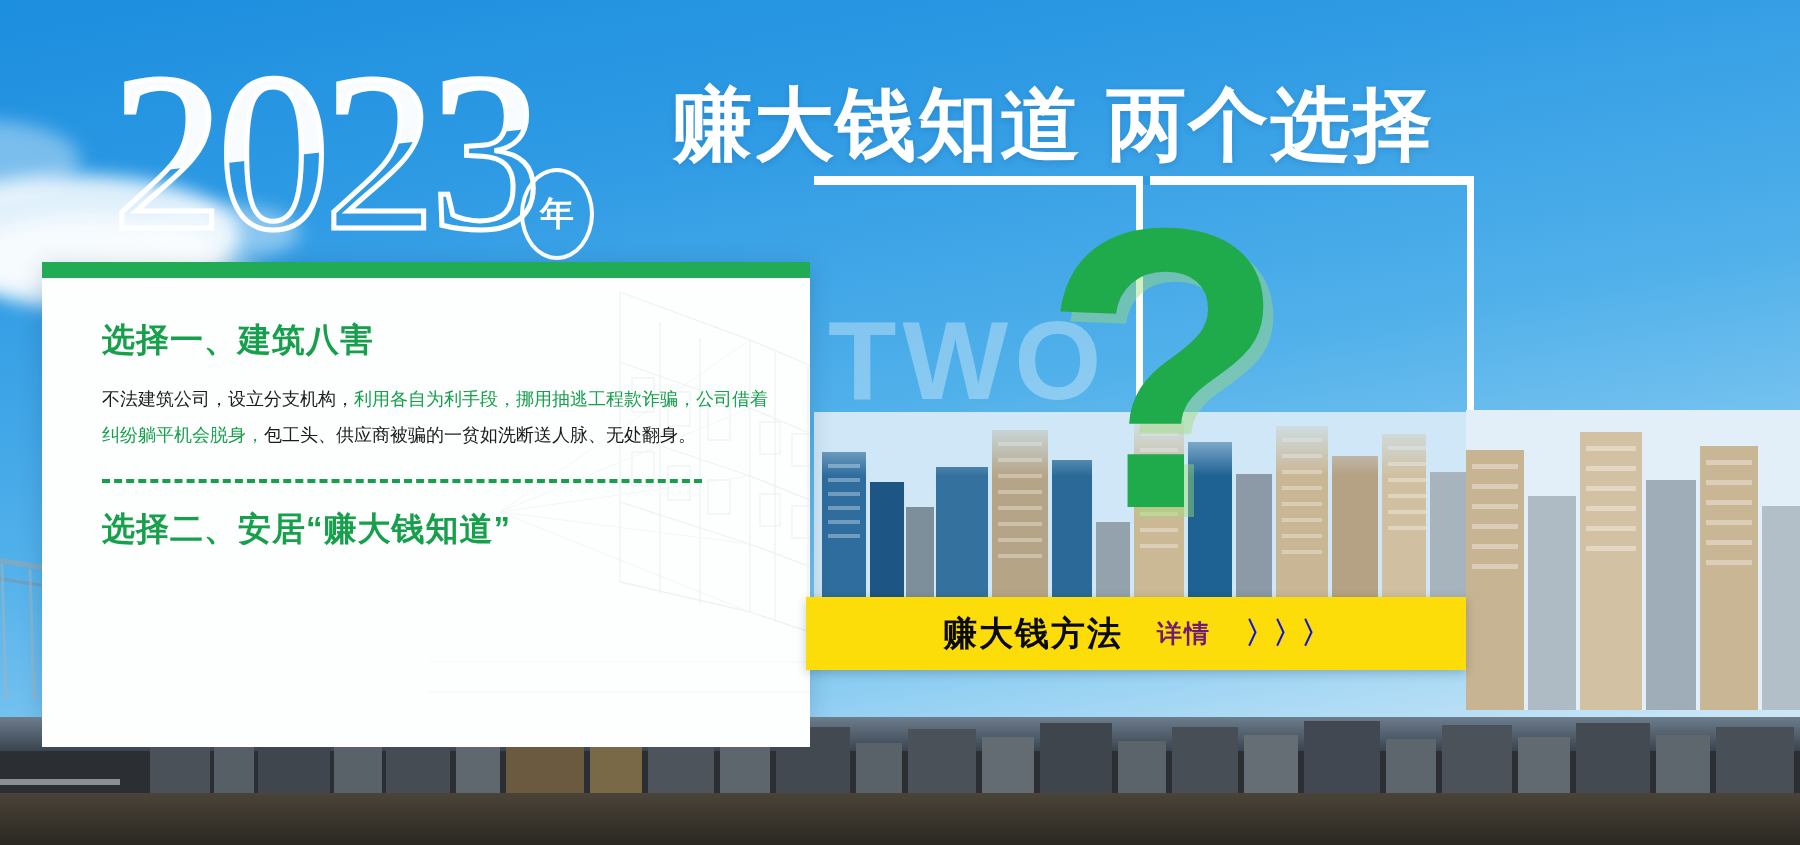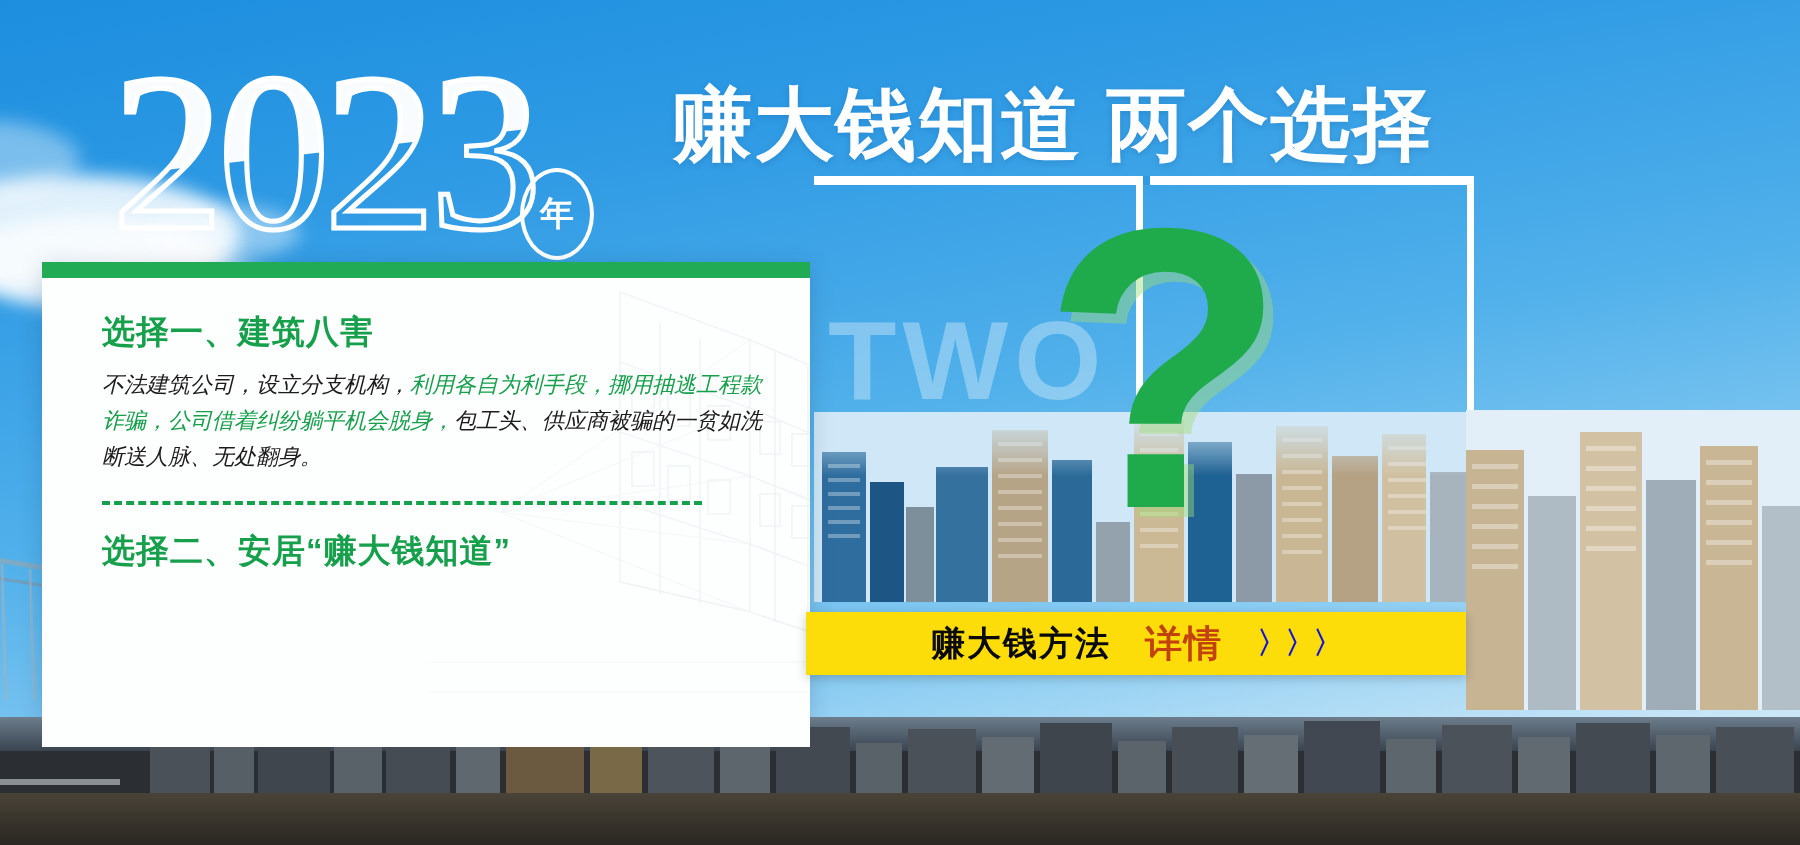--- a/index.html
+++ b/index.html
@@ -38,26 +38,26 @@
   #headline { position:absolute; left:672px; top:72px; color:#fff;
     font-size:80px; font-weight:700; letter-spacing:2px; white-space:nowrap;
     text-shadow:0 2px 6px rgba(0,60,120,.18); }
 
   
   #card { position:absolute; left:42px; top:262px; width:768px; height:458px;
     background:#fdfefe; box-shadow:0 4px 22px rgba(0,40,80,.18); overflow:hidden; }
   #card-topbar { position:absolute; left:0; top:0; width:100%; height:16px; background:#22ab55; }
   #card-blueprint { position:absolute; right:-40px; top:20px; width:430px; height:440px;
     opacity:.5; pointer-events:none; }
-  #card-body { position:absolute; left:60px; top:48px; right:30px; }
+  #card-body { position:absolute; left:60px; top:56px; right:30px; }
 
   .sec-title { color:#17a04c; font-size:33px; font-weight:700; letter-spacing:1px;
     white-space:nowrap; }
-  .sec-para { margin-top:12px; font-size:22px; line-height:36px; color:#1b1b1b;
-    max-width:690px;font-style:italic; }
+  .sec-para { margin-top:18px; font-size:18px; line-height:36px; color:#1b1b1b;
+    max-width:690px; }
   .sec-para .g { color:#17a04c; }
   #divider { margin:26px 0 24px 0; height:0; border-top:4px dashed #17a04c; width:600px; }
 
   
   #right-panel { position:absolute; left:814px; top:176px; width:660px; height:496px; }
   #rp-toprule { position:absolute; left:0; top:0; width:660px; height:9px; background:#fff; }
   #rp-gap { position:absolute; left:324px; top:0; width:12px; height:9px; background:#2e9ae4; }
   #rp-leftrule { position:absolute; left:322px; top:0; width:7px; height:420px; background:#fff; }
   #rp-rightedge { position:absolute; left:653px; top:0; width:7px; height:480px; background:#fff; }
 
@@ -77,25 +77,25 @@
   #city { position:absolute; left:0; top:236px; width:660px; height:190px;
     overflow:hidden; }
   #city-haze { position:absolute; left:0; top:0; width:100%; height:64px;
     background:linear-gradient(180deg,#cfe7f6 0%,rgba(207,231,246,0) 100%); }
 
   
   #city-right { position:absolute; left:1466px; top:410px; width:334px; height:300px;
     overflow:hidden; }
 
   
-  #cta { position:absolute; left:806px; top:612px; width:660px; height:63px;
+  #cta { position:absolute; left:806px; top:597px; width:660px; height:73px;
     background:#fcdd09; display:flex; align-items:center; justify-content:center;
     gap:34px; box-shadow:0 3px 10px rgba(0,0,0,.2); }
   #cta-main { color:#0a0a0a; font-size:34px; font-weight:700; letter-spacing:2px; }
-  #cta-link { color:#c2410c; font-size:37px; font-weight:700; letter-spacing:2px; }
+  #cta-link { color:#701a75; font-size:25px; font-weight:700; letter-spacing:2px; }
   #cta-arrows { color:#1414d8; font-size:30px; font-weight:700; letter-spacing:-2px; }
 
   
   #bottom-band { position:absolute; left:0; bottom:0; width:1800px; height:128px;
     overflow:hidden; background:#2b2f33; }
   #bb-sky { position:absolute; left:0; top:0; width:100%; height:34px;
     background:linear-gradient(180deg,#6d7d8c,#3a4450); }
   #bb-water { position:absolute; left:0; bottom:0; width:100%; height:52px;
     background:linear-gradient(180deg,#4a4338,#2a2722); }
   .bb-b { position:absolute; bottom:52px; background:#3b4148; }

